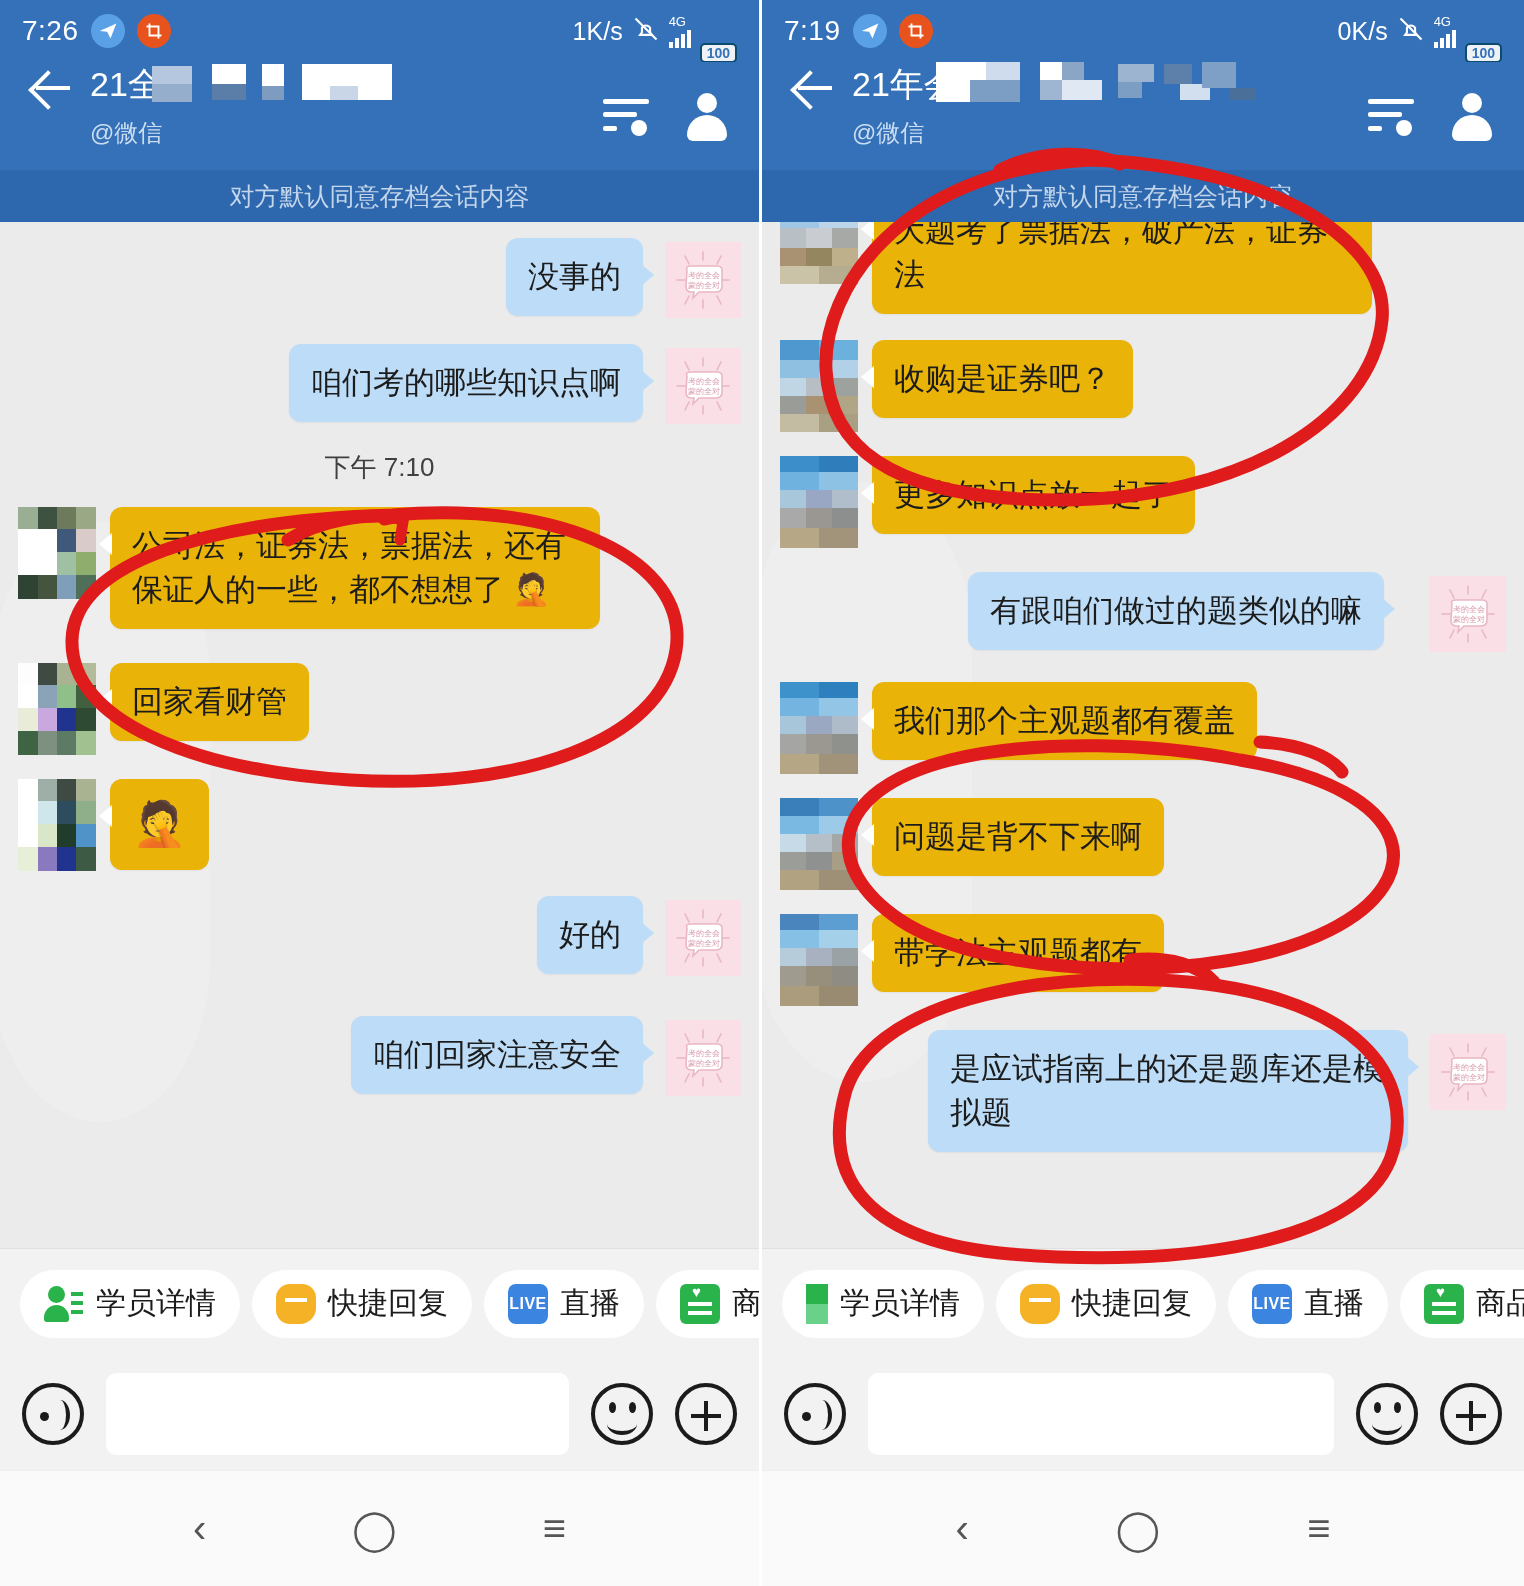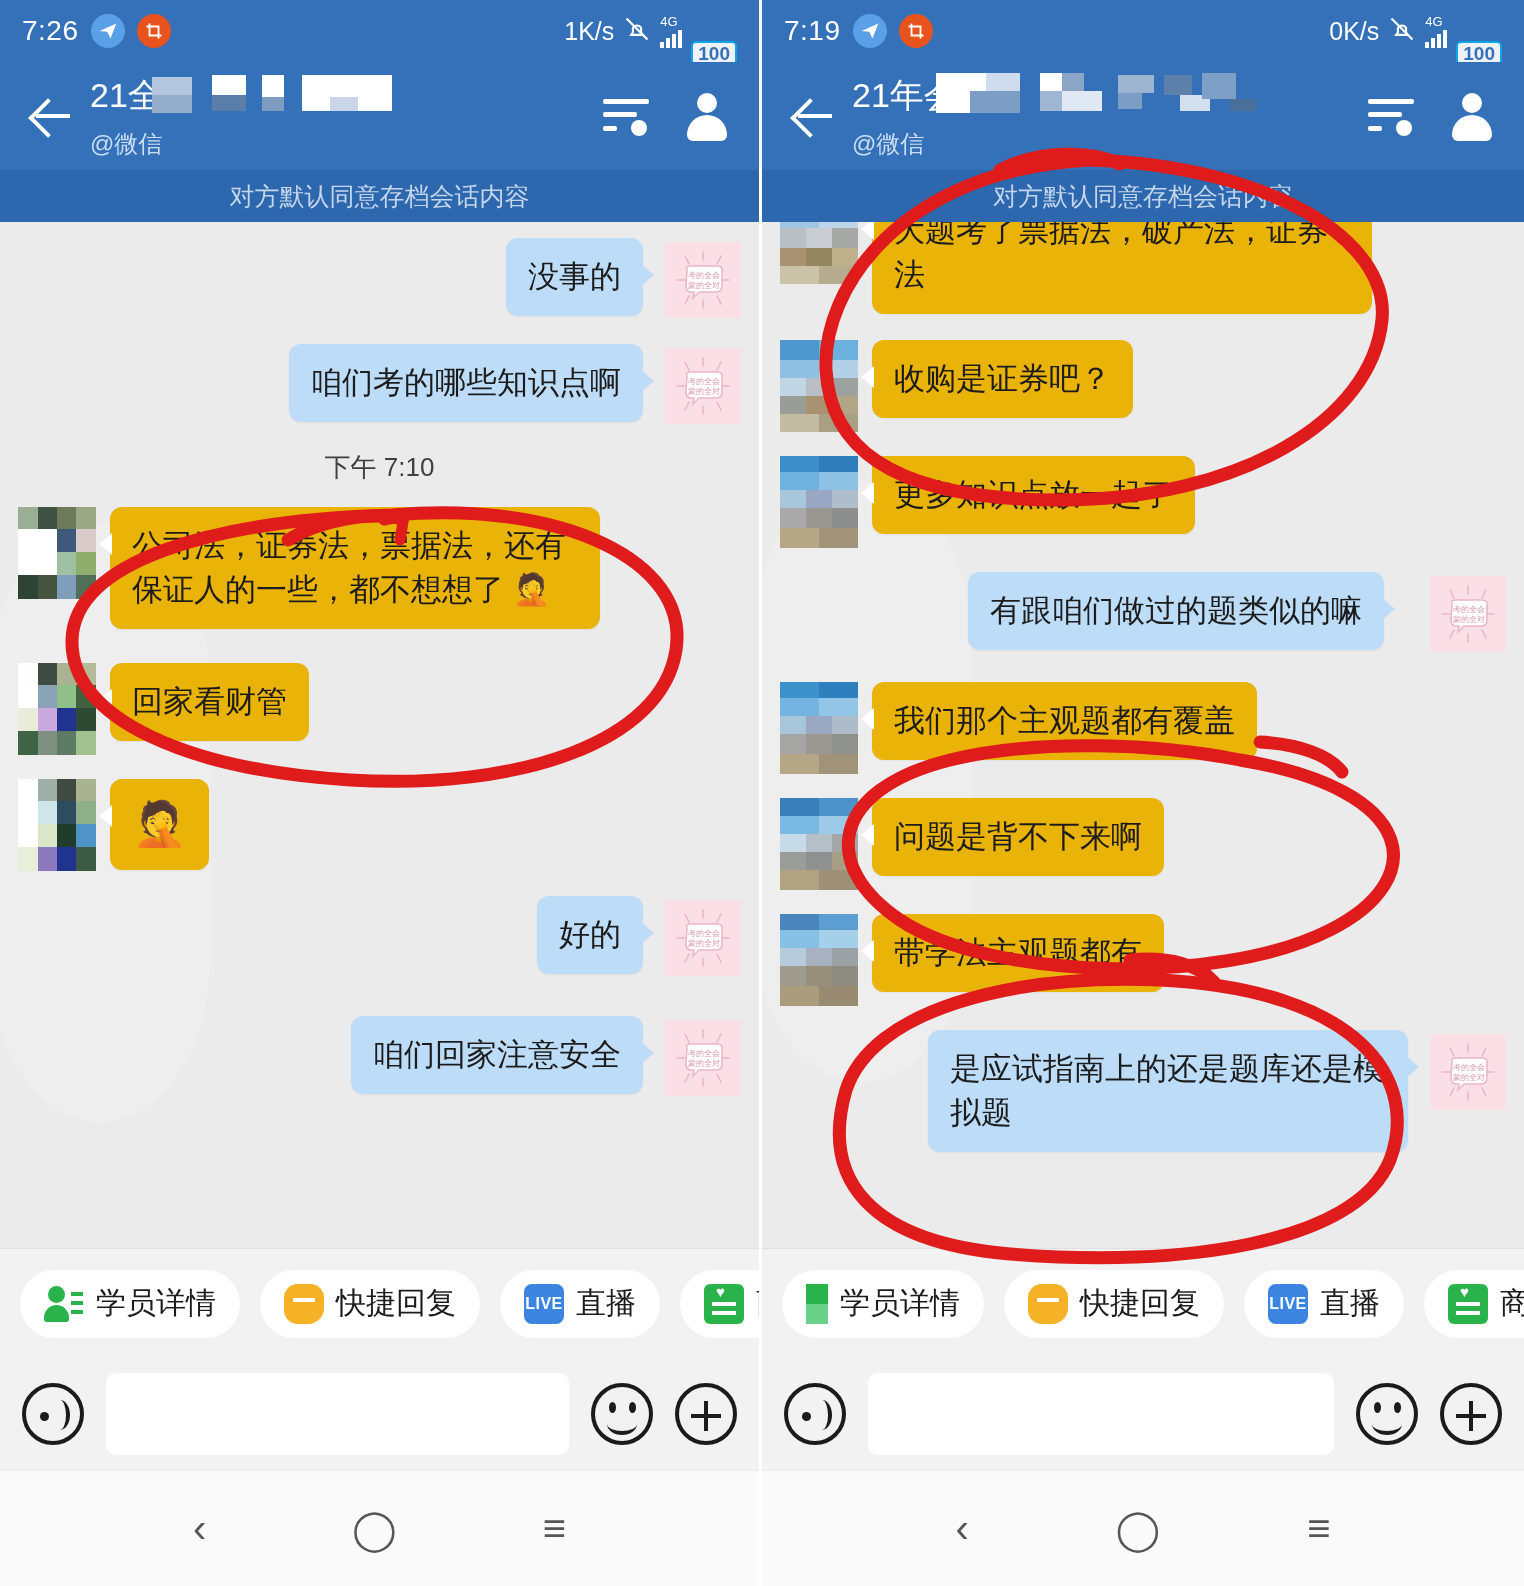--- a/index.html
+++ b/index.html
@@ -13,29 +13,29 @@
   
   .statusbar { height:62px; background:#3571b8; color:#fff; display:flex;
                align-items:center; padding:0 22px; flex:none; }
   .sb-time { font-size:28px; letter-spacing:.5px; }
   .sb-ic { width:34px; height:34px; border-radius:50%; margin-left:12px;
            display:flex; align-items:center; justify-content:center; }
   .sb-ic.tg { background:#5aa0e6; }
   .sb-ic.cr { background:#e8531d; }
   .sb-right { margin-left:auto; display:flex; align-items:center; gap:9px; }
   .sb-net { font-size:25px; }
-  .sb-batt { border:2px solid #0ea5e9; border-radius:5px; font-size:19px;
+  .sb-batt { border:2px solid #0c4a6e; border-radius:5px; font-size:14px;
              padding:1px 5px; line-height:1; background:#eef2f7; color:#3571b8;
              font-weight:bold;margin-top:44px; }
   .sb-4g { font-size:13px; line-height:1; }
   .bars { display:flex; align-items:flex-end; gap:2px; height:20px; }
   .bars i { width:4px; background:#fff; display:block; }
 
   
-  .titlebar { height:108px; background:#3571b8; display:flex; align-items:center;
+  .titlebar { height:108px; background:#3571b8; display:flex; 
               padding:0 24px; flex:none; position:relative; }
   .back { width:52px; height:52px; flex:none; position:relative; }
   .back::before { content:""; position:absolute; left:10px; top:14px;
     width:24px; height:24px; border-left:4px solid #fff; border-bottom:4px solid #fff;
     transform:rotate(45deg); }
   .back::after { content:""; position:absolute; left:12px; top:24px;
     width:34px; height:4px; background:#fff; }
   .titles { margin-left:14px; flex:1; min-width:0; }
   .t-main { font-size:34px; color:#fff; display:flex; align-items:baseline;
             position:relative; height:42px; overflow:hidden; }
@@ -80,21 +80,21 @@
   .bubble::before { content:""; position:absolute; left:-11px; top:26px;
     width:0; height:0; border-top:11px solid transparent;
     border-bottom:11px solid transparent; border-right:13px solid #fff; }
   .row.out .bubble::before { left:auto; right:-11px; border-right:none;
     border-left:13px solid #bcdcf7; }
   .bubble.emoji { font-size:44px; padding:14px 22px; }
   .tstamp { text-align:center; font-size:26px; color:#404040; margin:4px 0 22px; }
 
   
   .toolbar { flex:none; height:110px; background:#f2f2f2; display:flex;
-             align-items:center; gap:20px; padding:0 20px;
+             align-items:center; gap:12px; padding:0 20px;
              border-top:1px solid #e0e0e0; overflow:hidden; }
   .chip { background:#fff; border-radius:44px; height:68px; display:flex;
           align-items:center; gap:12px; padding:0 24px; flex:none;
           font-size:30px; color:#1c1c1c; white-space:nowrap; }
   .ci { width:40px; height:40px; flex:none; position:relative; }
   .ci.person i { position:absolute; left:4px; top:2px; width:17px; height:17px;
                  border-radius:50%; background:#2bb34b; }
   .ci.person b { position:absolute; left:0; top:21px; width:25px; height:17px;
                  background:#2bb34b; border-radius:13px 13px 3px 3px; }
   .ci.person u { position:absolute; right:1px; top:8px; width:12px; height:4px;

